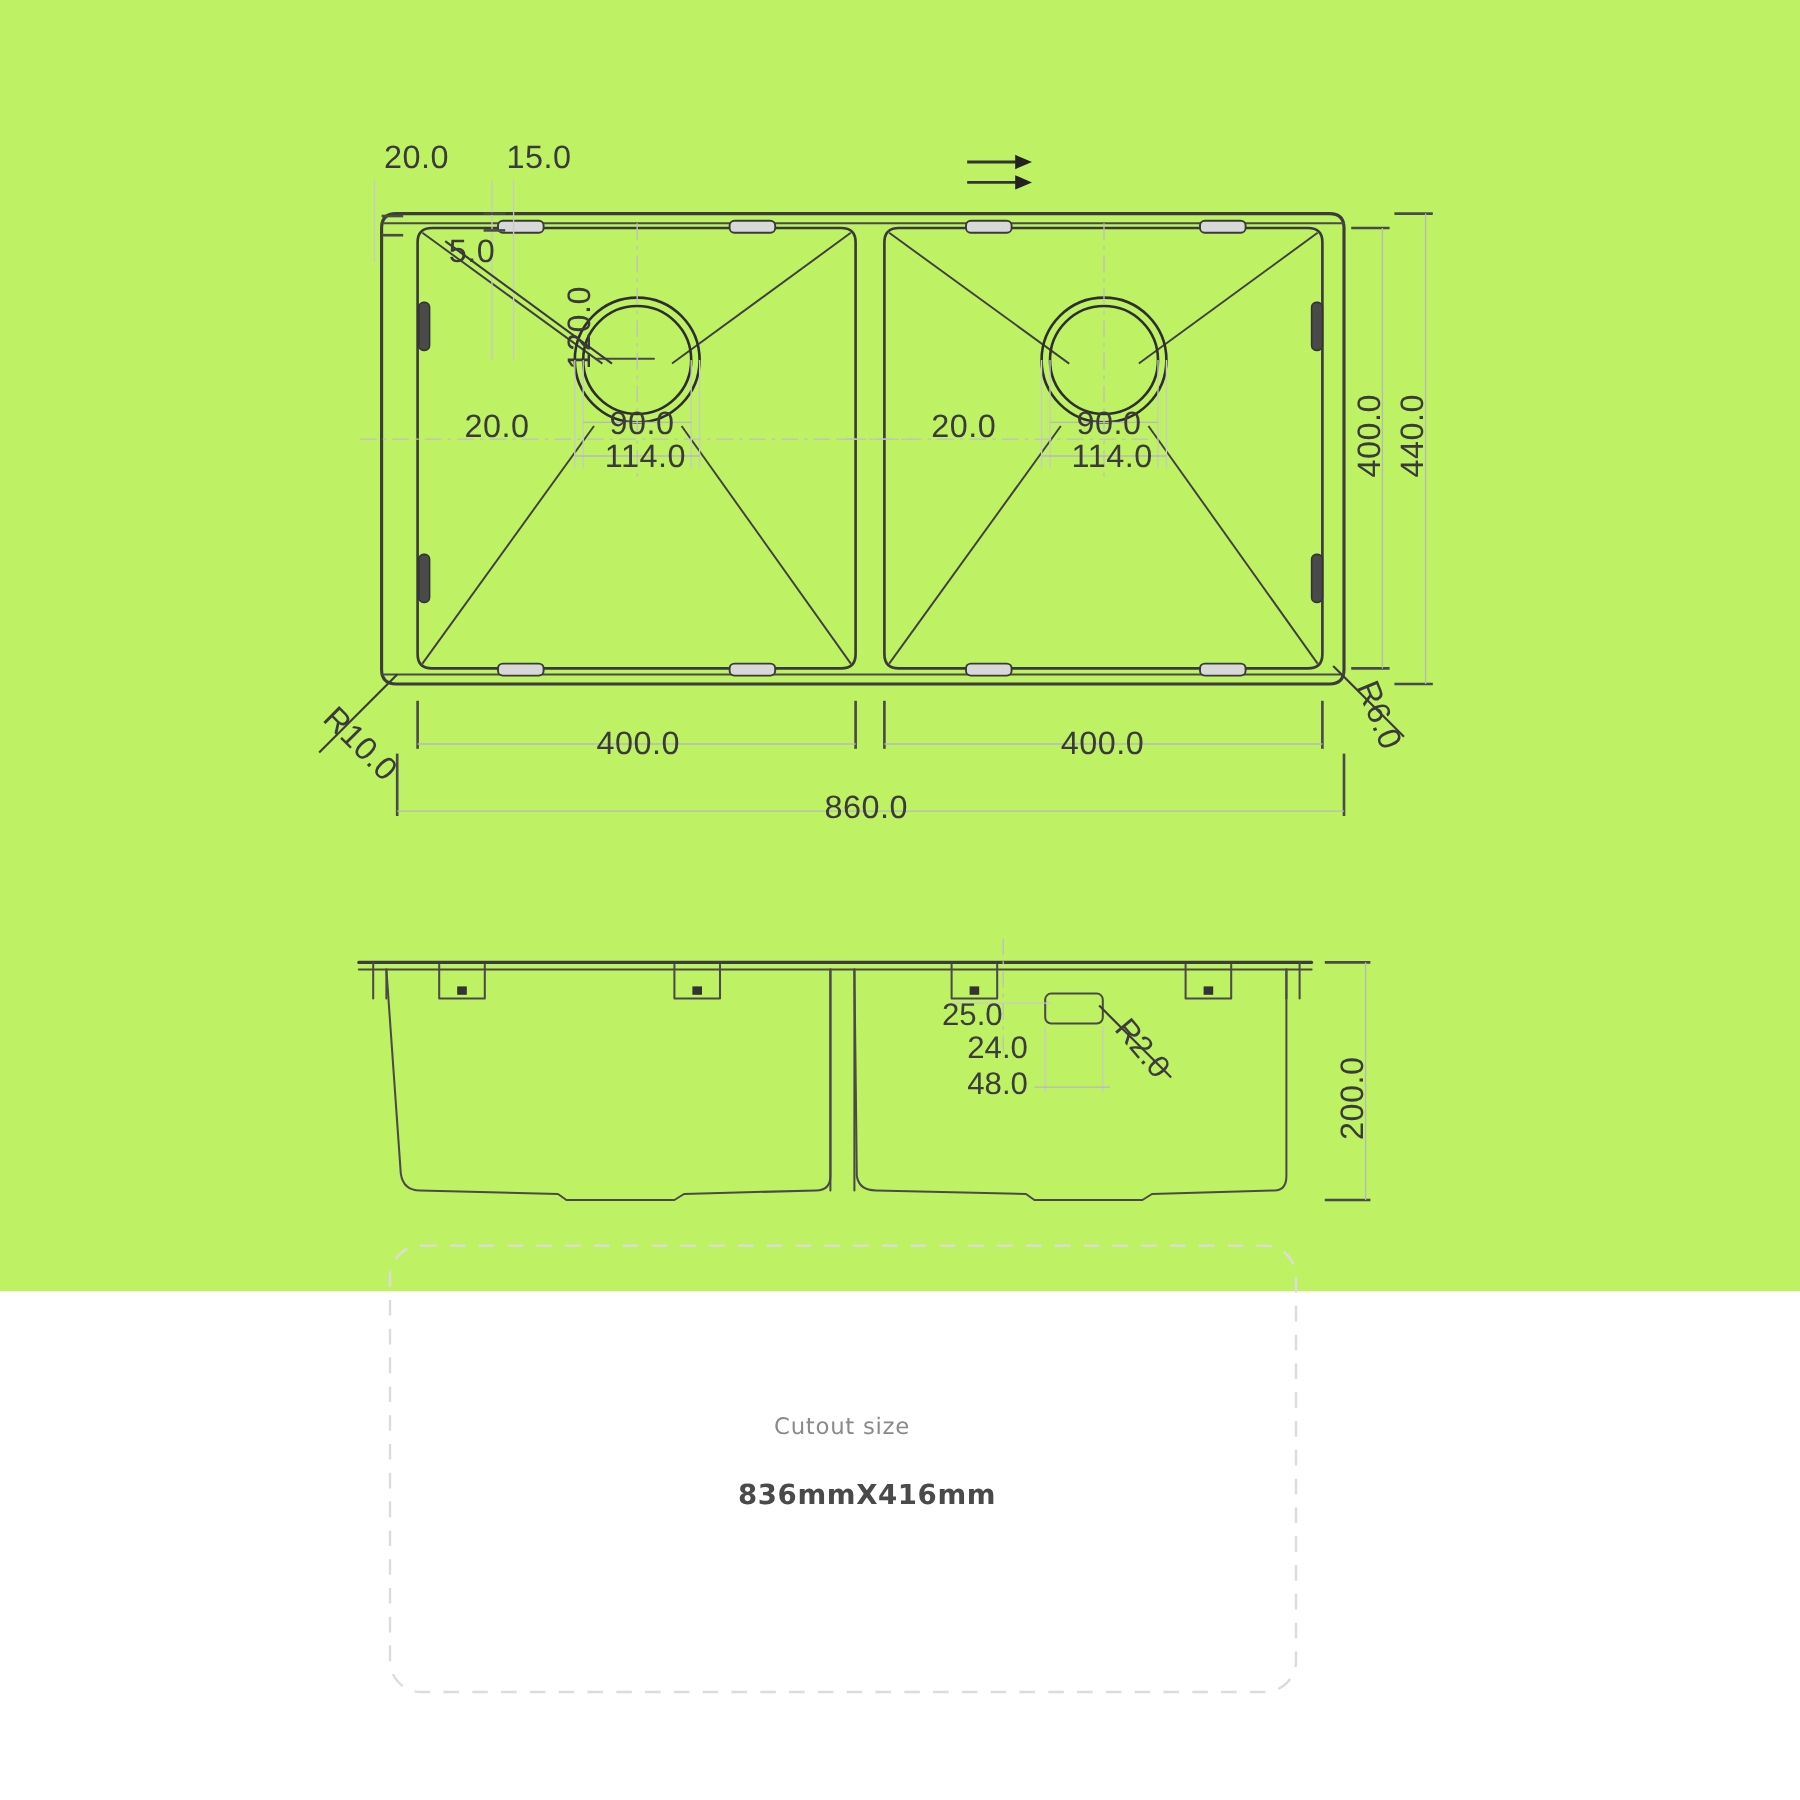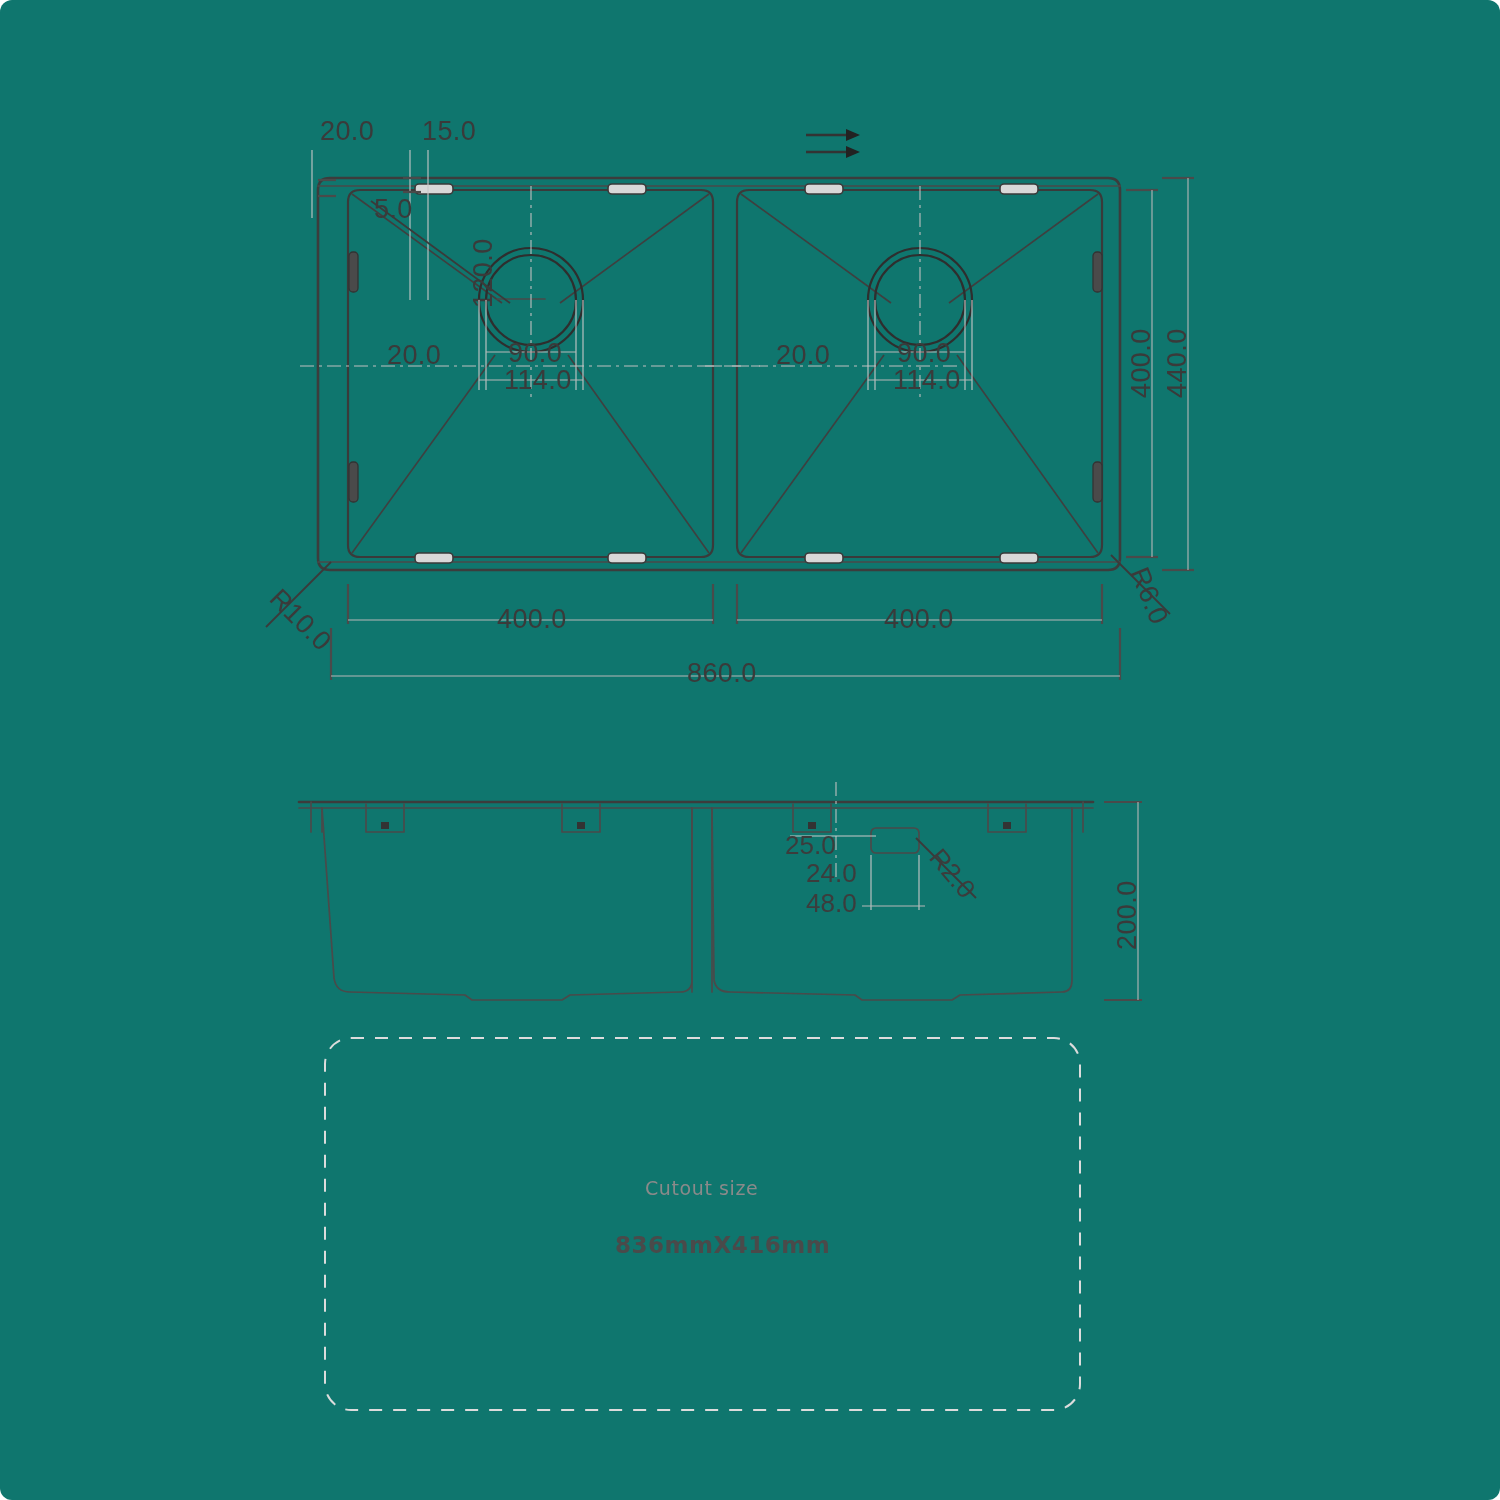--- a/index.html
+++ b/index.html
@@ -10,23 +10,22 @@
   }
   body {
     width: 1500px;
     height: 1500px;
     font-family: "Liberation Sans", sans-serif;
     overflow: hidden;
   }
   #drawing-root {
     position: relative;
     width: 1500px;
-    height: 1500px;
-    background: #0f766e;
-    border-radius: 12px;
+    height: 1076px;
+    background: #bef264;
   }
   svg#drawing {
     display: block;
     width: 1500px;
     height: 1500px;
   }
   .outline {
     fill: none;
     stroke: #3c3c3c;
     stroke-width: 2.6;

